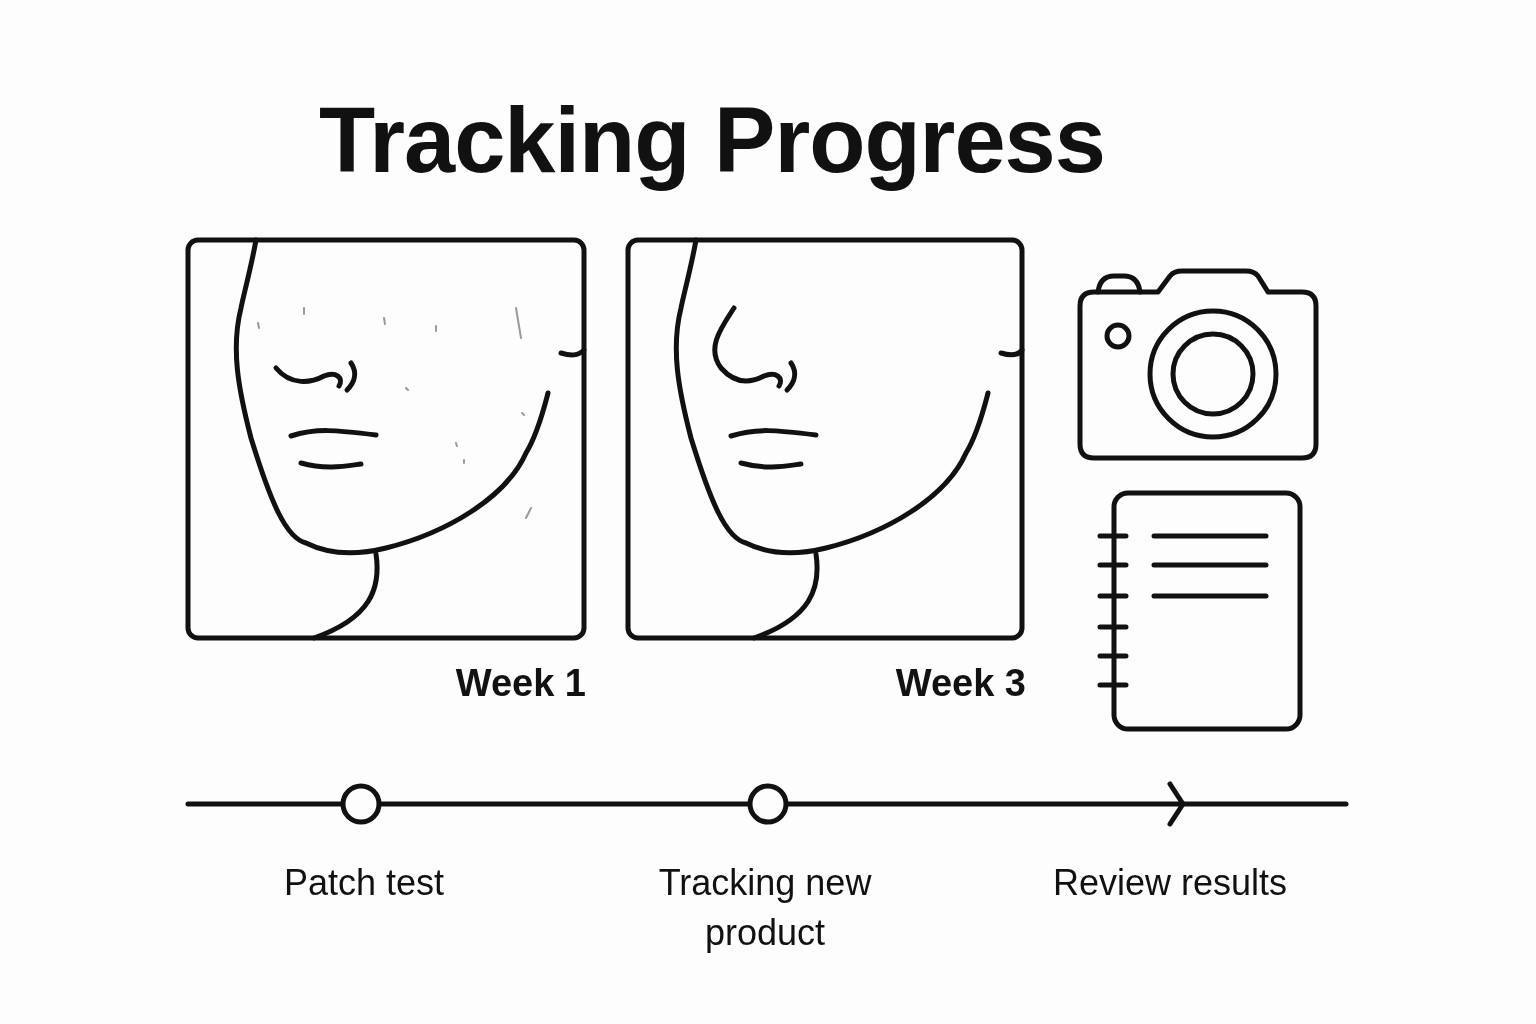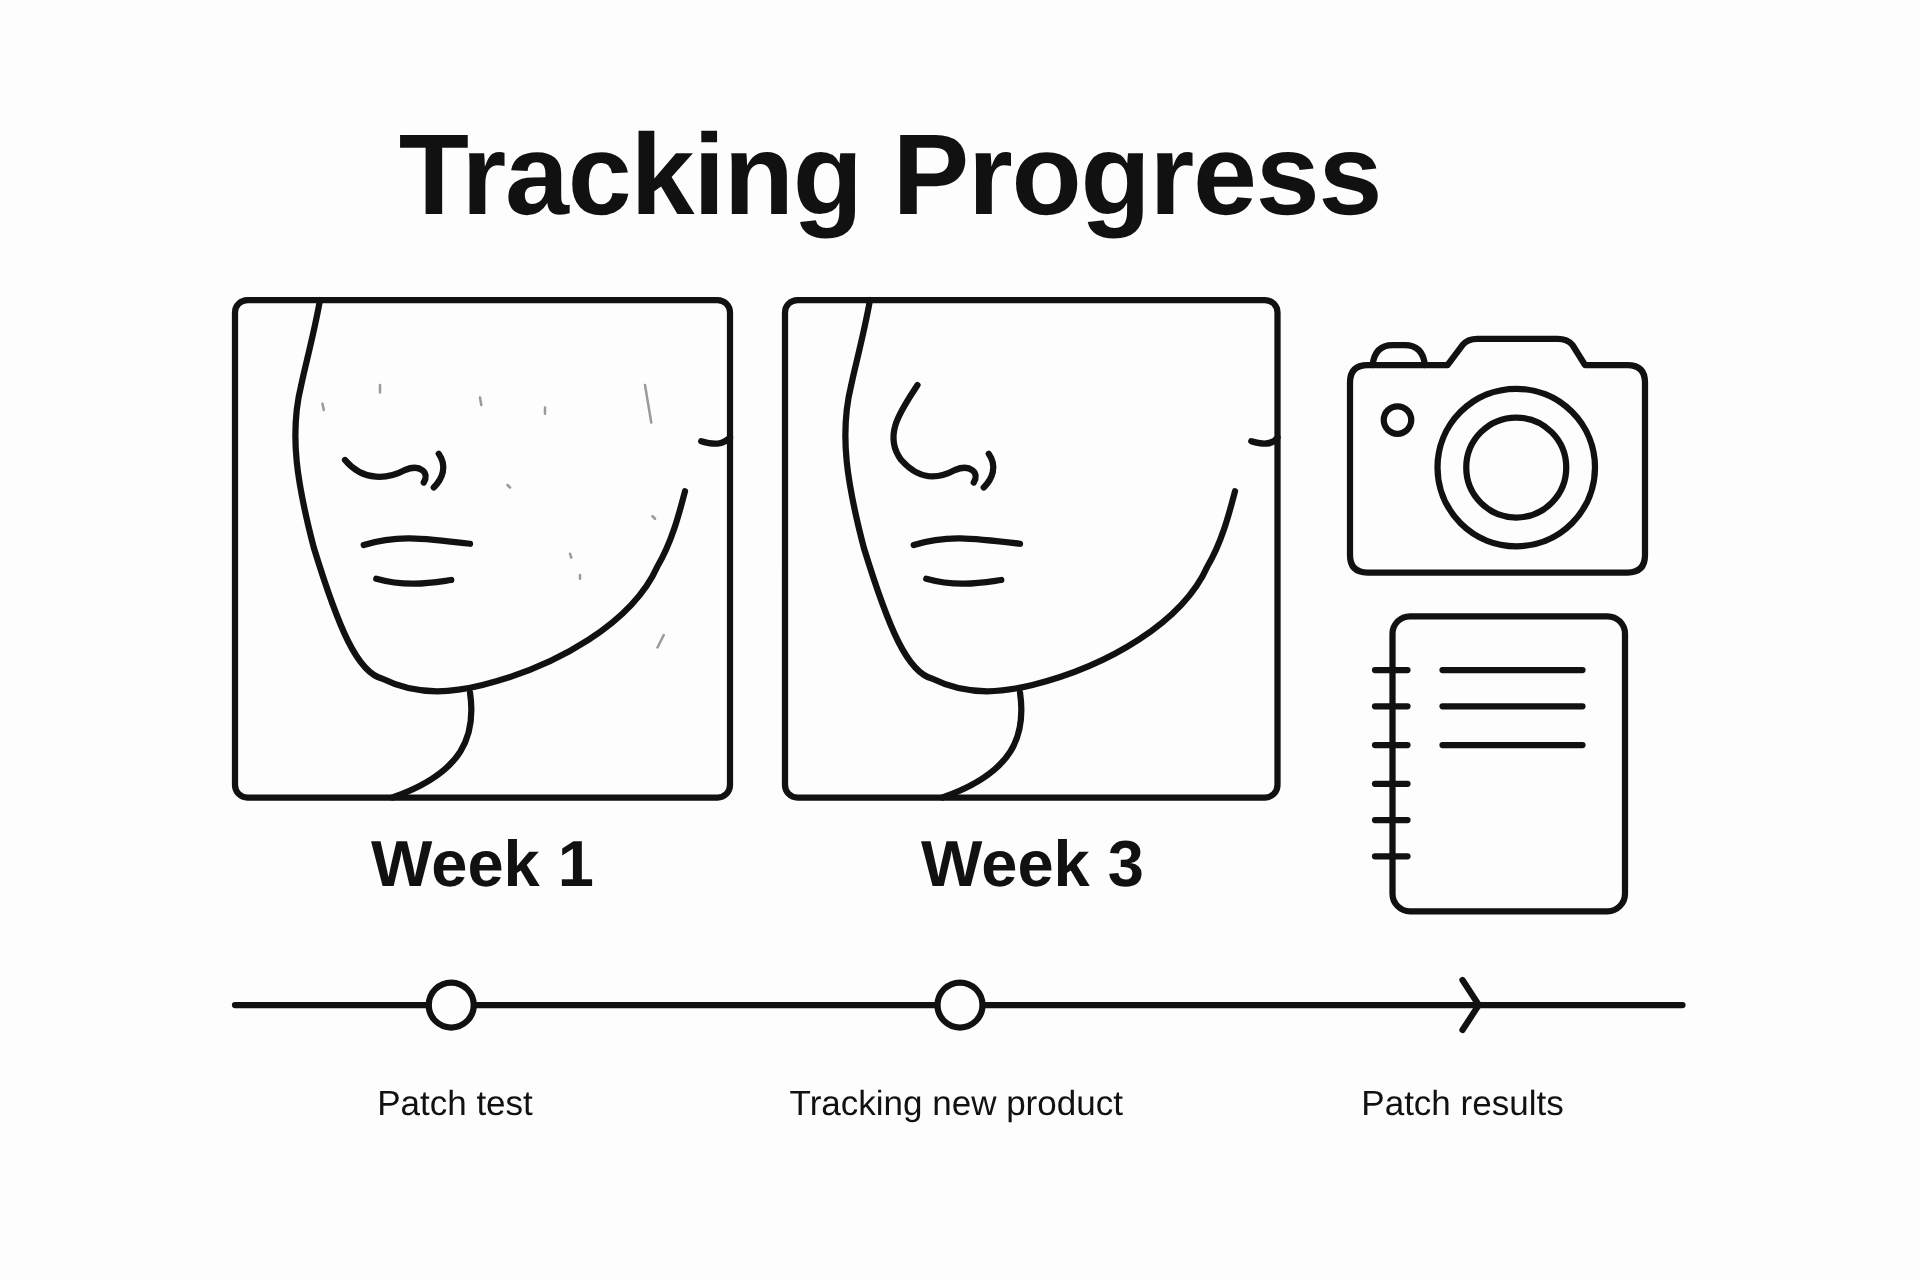--- a/index.html
+++ b/index.html
@@ -1,21 +1,21 @@
 <!DOCTYPE html>
 <html><head>
 <meta charset="utf-8">
 <style>
   html, body { margin:0; padding:0; background:#fdfdfd; }
   body { width:1536px; height:1024px; position:relative; overflow:hidden;
          font-family:"Liberation Sans", "DejaVu Sans", sans-serif; color:#111; }
   .title { position:absolute; left:0; width:1424px; top:88px; text-align:center;
            font-size:92px; font-weight:bold; letter-spacing:-1px; }
-  .wk { position:absolute; font-size:52px; font-weight:bold; text-align:center; width:400px; }
-  .step { position:absolute; font-size:28px; text-align:center; line-height:50px; }
+  .wk { position:absolute; font-size:38px; font-weight:bold; text-align:right; width:400px; }
+  .step { position:absolute; font-size:36px; text-align:center; line-height:50px; }
   svg { position:absolute; overflow:visible; }
   .ln { fill:none; stroke:#111; stroke-width:5; stroke-linecap:round; stroke-linejoin:round; }
   .spk { fill:none; stroke:#9a9a9a; stroke-width:2; stroke-linecap:round; }
 </style>
 </head>
 <body>
 
 <div class="title">Tracking Progress</div>
 
 <svg style="left:186px;top:238px;" width="400" height="402" viewBox="0 0 400 402">
@@ -59,13 +59,13 @@
 
 <svg style="left:186px;top:780px;" width="1164" height="50" viewBox="0 0 1164 50">
   <line x1="2" y1="24" x2="1160" y2="24" class="ln"></line>
   <circle cx="175" cy="24" r="18" fill="#fdfdfd" stroke="#111" stroke-width="5"></circle>
   <circle cx="582" cy="24" r="18" fill="#fdfdfd" stroke="#111" stroke-width="5"></circle>
   <path class="ln" d="M984 4 L997 24 L984 44"></path>
 </svg>
 
 <div class="step" style="left:214px;top:858px;width:300px;">Patch test</div>
 <div class="step" style="left:610px;top:858px;width:310px;">Tracking new product</div>
-<div class="step" style="left:1010px;top:858px;width:320px;">Patch results</div>
+<div class="step" style="left:1010px;top:858px;width:320px;">Review results</div>
 
 </body></html>

